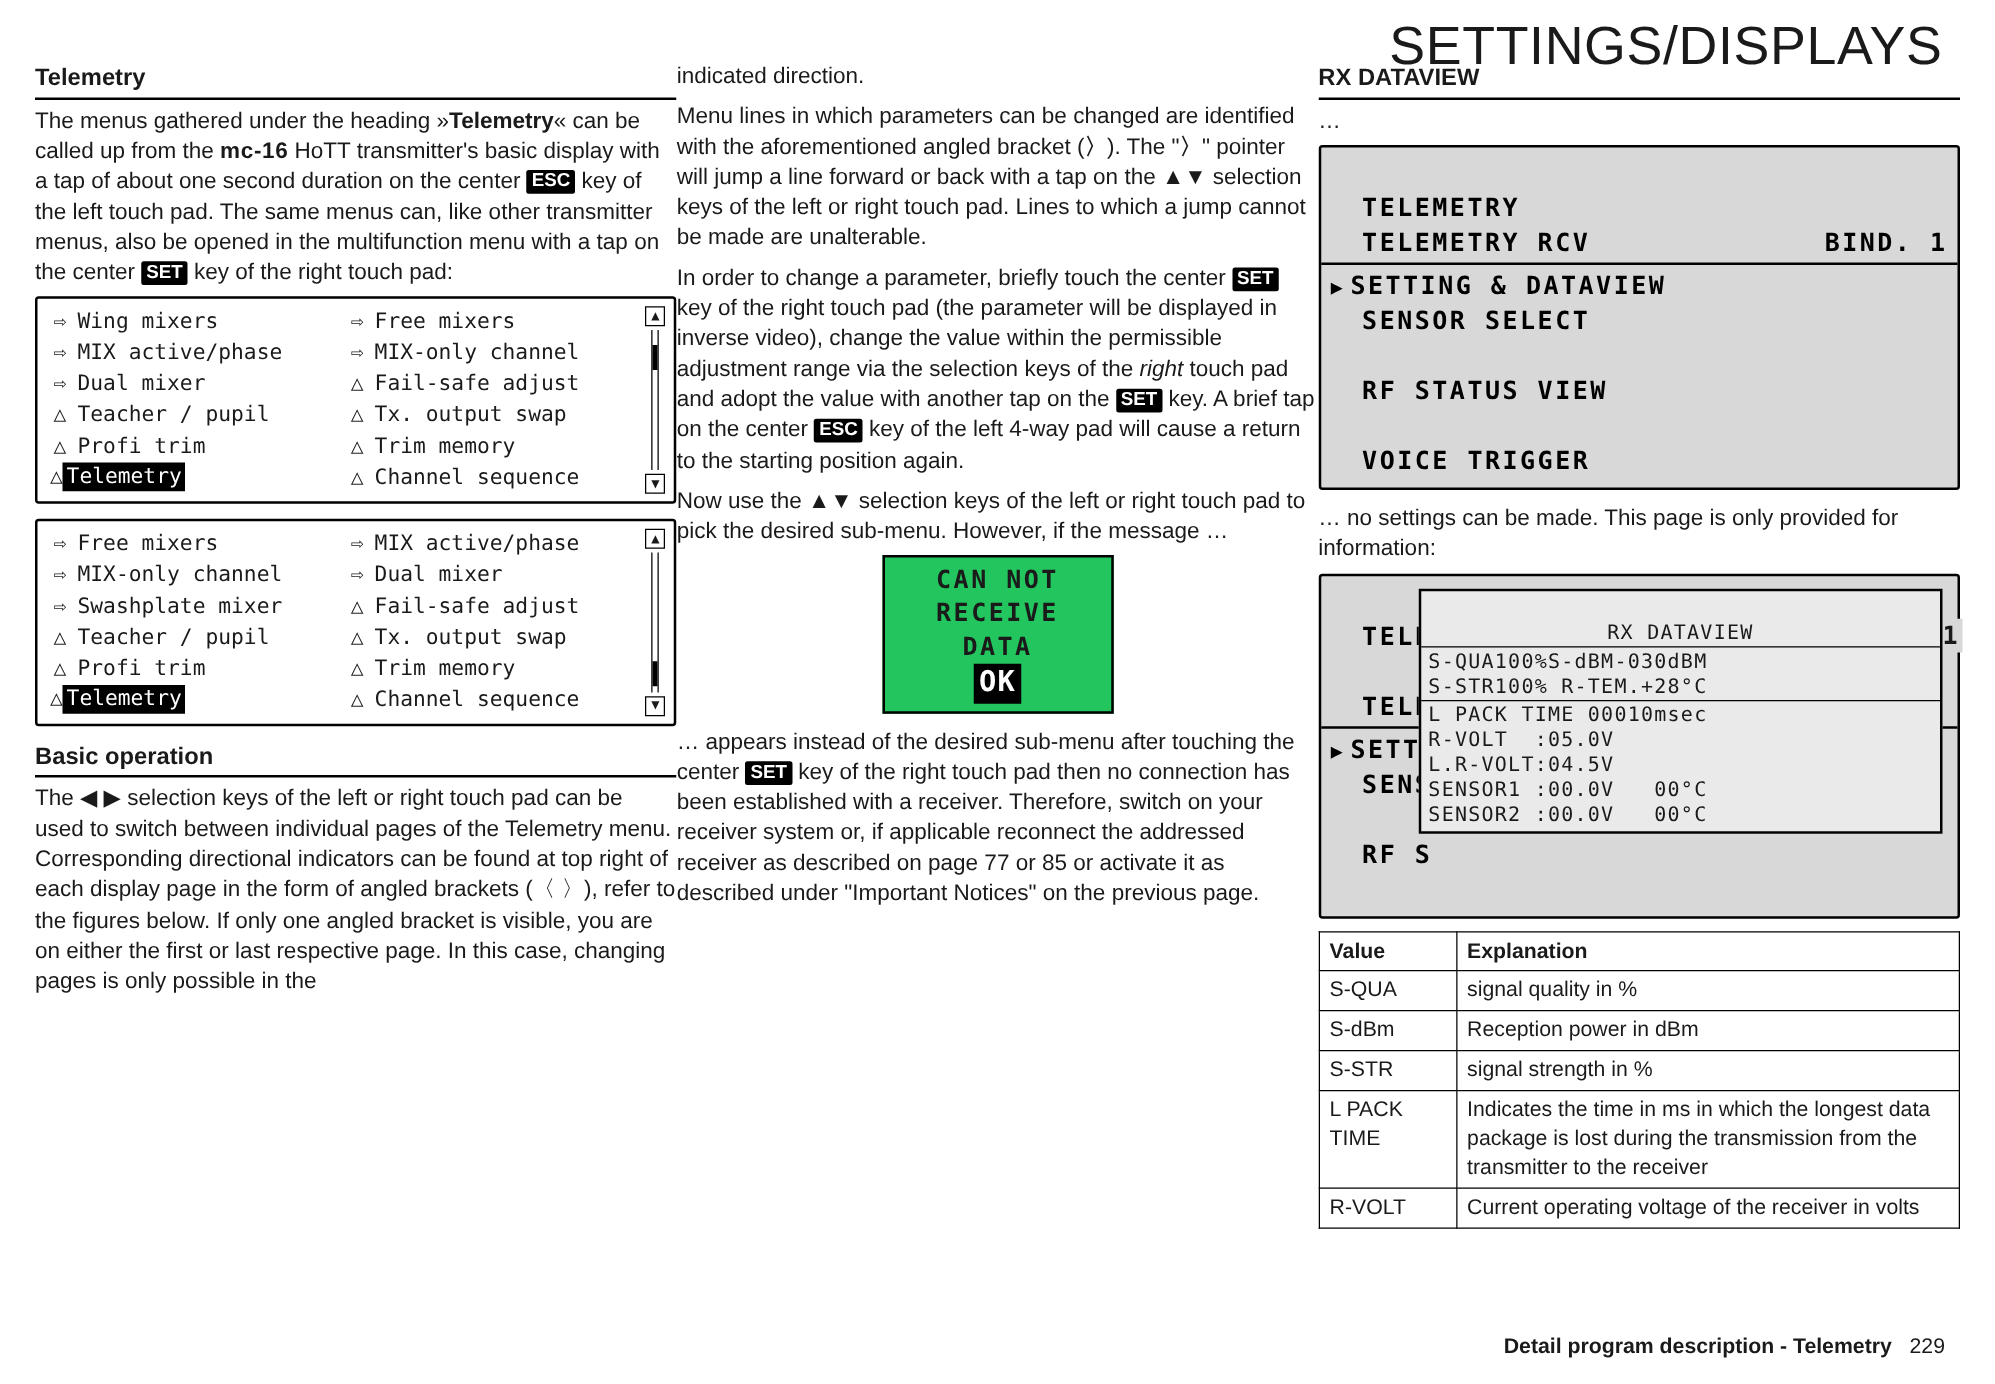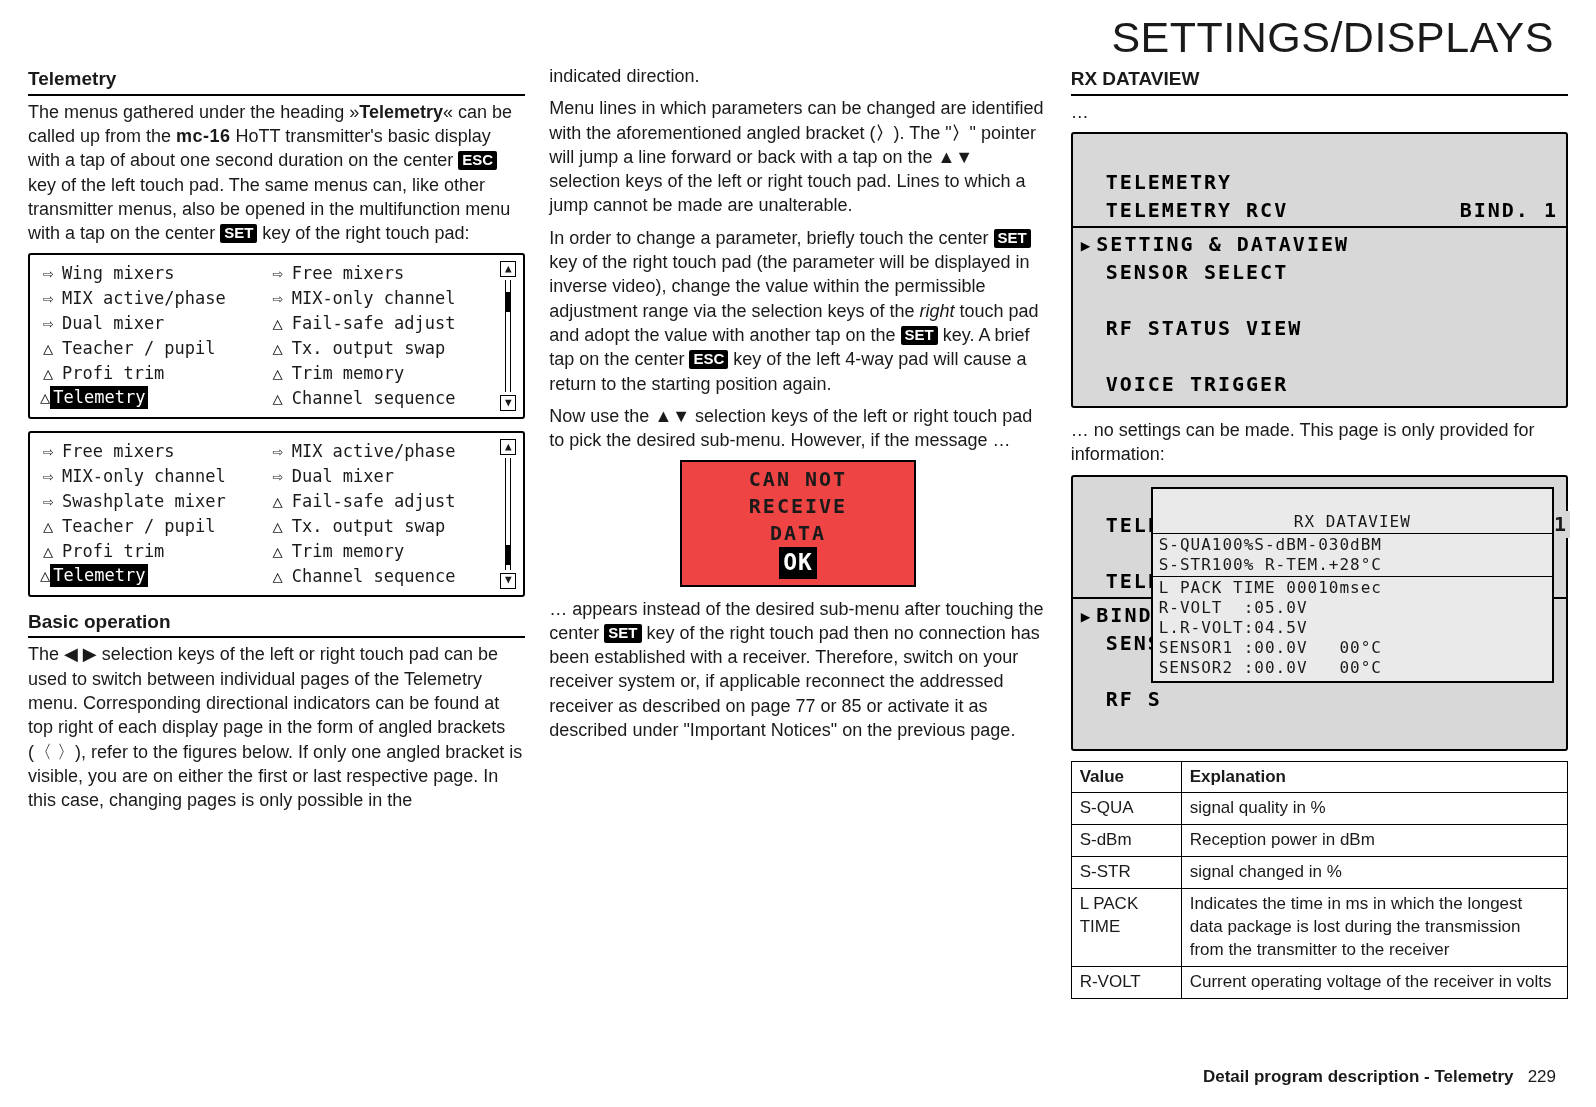--- a/index.html
+++ b/index.html
@@ -17,22 +17,22 @@
   .page-title {
     position: absolute;
     top: 8px;
     right: 42px;
     font-size: 43px;
     font-weight: 400;
     letter-spacing: 0.5px;
   }
   .columns {
     display: flex;
-    gap: 24px;
-    padding: 60px 28px 0 28px;
+    padding: 44px 28px 0 28px;
+    justify-content: flex-end;
   }
   .col { flex: 1 1 0; min-width: 0; }
   h4.section-head {
     font-size: 19px;
     font-weight: 700;
     margin: 6px 0 4px 0;
     border-bottom: 2px solid #000;
     padding-bottom: 2px;
   }
   p { margin: 4px 0 8px 0; }
@@ -70,24 +70,24 @@
   .menu-col .row { display:flex; align-items:center; gap:6px; padding:1px 0; }
   .menu-col .row .ico { width:16px; display:inline-block; text-align:center; }
   .row.sel { background:#000; color:#fff; display:inline-flex; padding:0 3px; }
   .scroll { width:18px; display:flex; flex-direction:column; justify-content:space-between; align-items:center;}
   .scroll .sbox { border:1.5px solid #000; width:16px; height:16px; display:flex; align-items:center; justify-content:center; font-size:11px;}
   .scroll .track { flex:1; width:6px; margin:3px 0; background:#fff; border-left:1px solid #000; border-right:1px solid #000; position:relative;}
   .scroll .thumb { position:absolute; left:0; right:0; background:#000;}
 
   
   .msg-box {
-    width: 236px;
+    width: 185px;
     margin: 6px auto 10px auto;
     border: 2px solid #000;
-    background: #ef4444;
+    background: #22c55e;
     text-align: center;
     font-family: "Lucida Console","DejaVu Sans Mono",monospace;
     font-weight: 700;
     padding: 4px 0 6px 0;
     font-size: 20px;
     letter-spacing: 2px;
   }
   .msg-box .ok { display:inline-block; background:#000; color:#fff; padding:0 4px; font-size:23px; letter-spacing:1px;}
 
   
@@ -311,21 +311,21 @@
 <span class="nomark">TELEMETRY</span><span class="row2"><span class="nomark">TELEMETRY RCV</span><span>BIND. 1</span></span><div class="hr"></div><span class="marker">SETTING &amp; DATAVIEW</span>
 <span class="nomark">SENSOR SELECT</span>
 <span class="nomark">RF STATUS VIEW</span>
 <span class="nomark">VOICE TRIGGER</span></div>
 
     <p>… no settings can be made. This page is only provided for information:</p>
 
     <div class="lcd2-outer">
       <div class="lcd">
 <span class="nomark">TELE</span>
-<span class="nomark">TELE</span><div class="hr"></div><span class="marker">BIND</span>
+<span class="nomark">TELE</span><div class="hr"></div><span class="marker">SETT</span>
 <span class="nomark">SENS</span>
 <span class="nomark">RF S</span>
 </div>
       <span class="bind1-frag">D. 1</span>
       <div class="lcd2-overlay">
 <span class="dvtitle">RX DATAVIEW</span><div class="dvrule"></div><span>S-QUA100%S-dBM-030dBM</span>
 <span>S-STR100% R-TEM.+28°C</span><div class="dvrule"></div><span>L PACK TIME 00010msec</span>
 <span>R-VOLT  :05.0V</span>
 <span>L.R-VOLT:04.5V</span>
 <span>SENSOR1 :00.0V   00°C</span>
@@ -341,21 +341,21 @@
       <tr>
             <td>S-QUA</td>
             <td>signal quality in %</td>
           </tr>
       <tr>
             <td>S-dBm</td>
             <td>Reception power in dBm</td>
           </tr>
       <tr>
             <td>S-STR</td>
-            <td>signal changed in %</td>
+            <td>signal strength in %</td>
           </tr>
       <tr>
             <td>L PACK TIME</td>
             <td>Indicates the time in ms in which the longest data package is lost during the transmission from the transmitter to the receiver</td>
           </tr>
       <tr>
             <td>R-VOLT</td>
             <td>Current operating voltage of the receiver in volts</td>
           </tr>
     </tbody>

